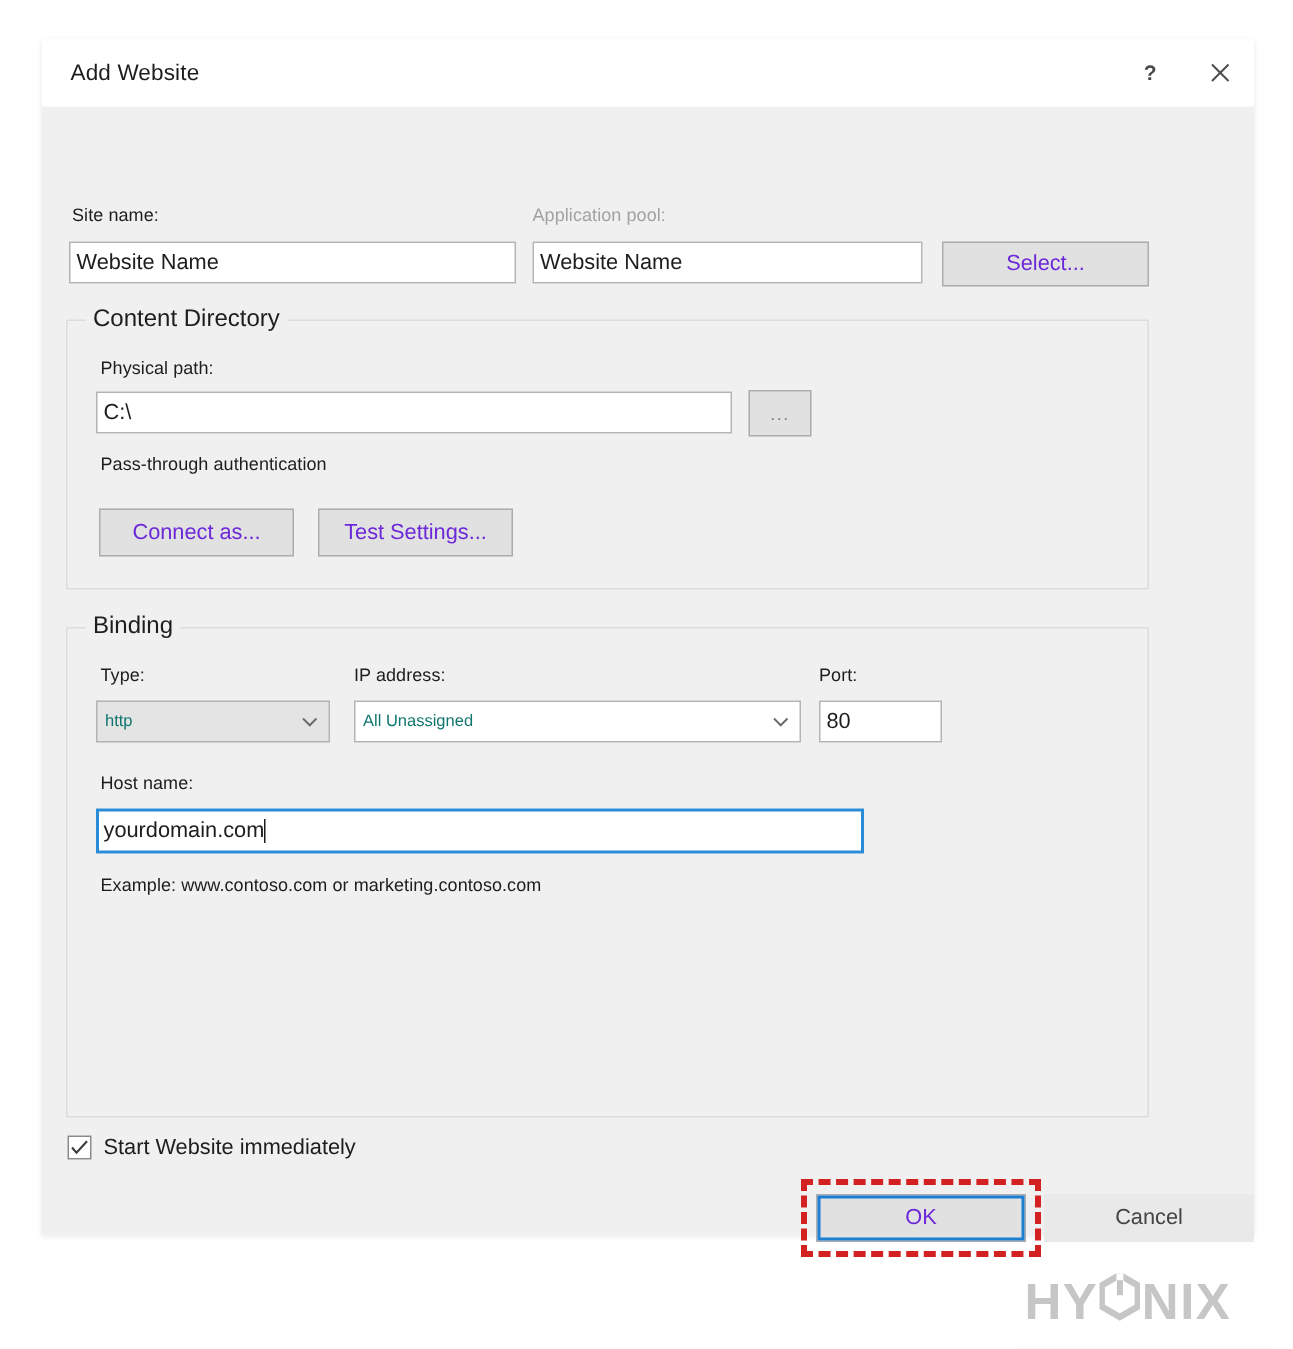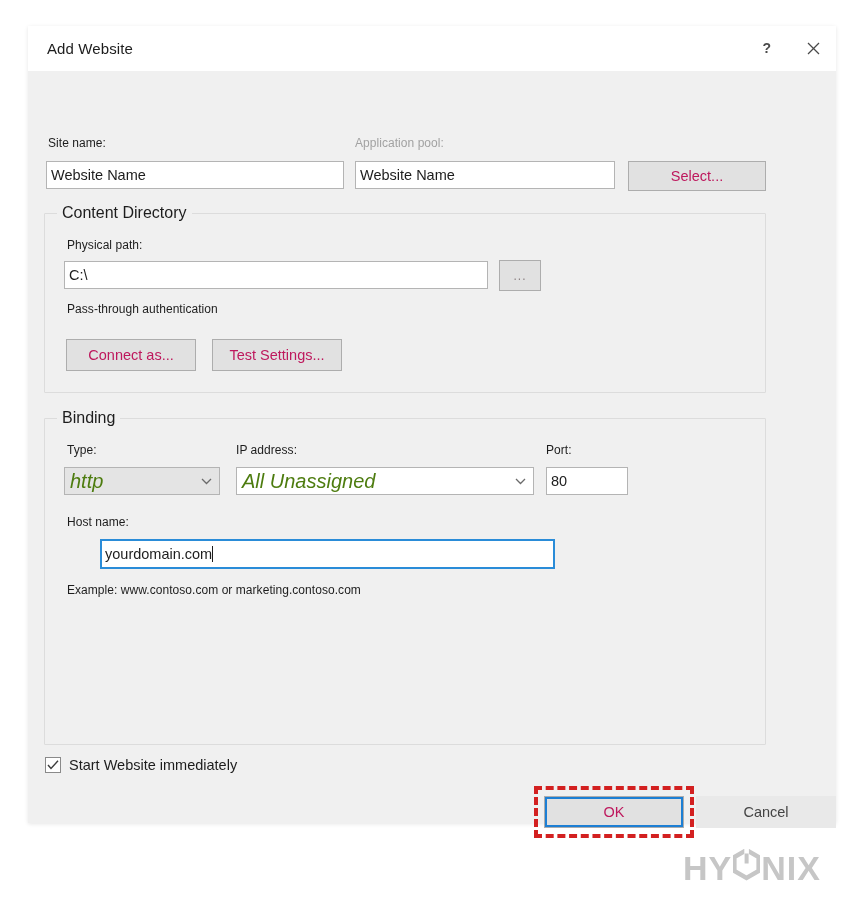--- a/index.html
+++ b/index.html
@@ -97,43 +97,42 @@
     background: #1d1d1d;
     margin-left: 0px;
     vertical-align: middle;
   }
 
   .btn {
     background: #e1e1e1;
     border: 1px solid #adadad;
     height: 30px;
     font-size: 14.5px;
-    color: #be185d;
+    color: #6d28d9;
     display: flex;
     align-items: center;
     justify-content: center;
     cursor: default;
     font-family: "Liberation Sans", sans-serif;
   }
   .btn.focusborder {
     border: 1px solid #adadad;
     outline: 2px solid #1d7fd4;
     outline-offset: -3px;
   }
 
   .combo {
     border: 1px solid #b4b4b4;
     height: 28px;
     display: flex;
     align-items: center;
-    font-size: 20px;
-    color: #4d7c0f;
+    font-size: 11px;
+    color: #0f766e;
     padding-left: 5px;
     cursor: default;
-    font-style: italic;
   }
   .combo.white { background: #ffffff; }
   .combo.gray  { background: #e4e4e4; }
   .combo .chev {
     margin-left: auto;
     margin-right: 7px;
     display: flex;
     align-items: center;
   }
 
@@ -261,21 +260,21 @@
         <svg width="11" height="7" viewBox="0 0 11 7" aria-hidden="true">
           <polyline points="1,1 5.5,5.5 10,1" fill="none" stroke="#6b6b6b" stroke-width="1.3"></polyline>
         </svg>
       </span>
     </div>
 
     <div class="lbl" style="position:absolute;left:518px;top:372px;">Port:</div>
     <div class="textbox" style="position:absolute;left:518px;top:396px;width:82px;">80</div>
 
     <div class="lbl" style="position:absolute;left:39px;top:444px;">Host name:</div>
-    <div class="textbox focused" style="position:absolute;left:36px;top:468px;width:455px;height:30px;margin-left:36px;">
+    <div class="textbox focused" style="position:absolute;left:36px;top:468px;width:512px;height:30px;">
       <span>yourdomain.com</span>
         <span class="caret"></span>
     </div>
 
     <div class="lbl" style="position:absolute;left:39px;top:512px;">Example: www.contoso.com or marketing.contoso.com</div>
 
     <div class="chk-row" style="left:17px;top:686px;">
       <span class="chk-box">
         <svg width="12" height="10" viewBox="0 0 12 10" aria-hidden="true">
           <polyline points="1,5 4,8.5 11,0.8" fill="none" stroke="#3c3c3c" stroke-width="1.4"></polyline>

